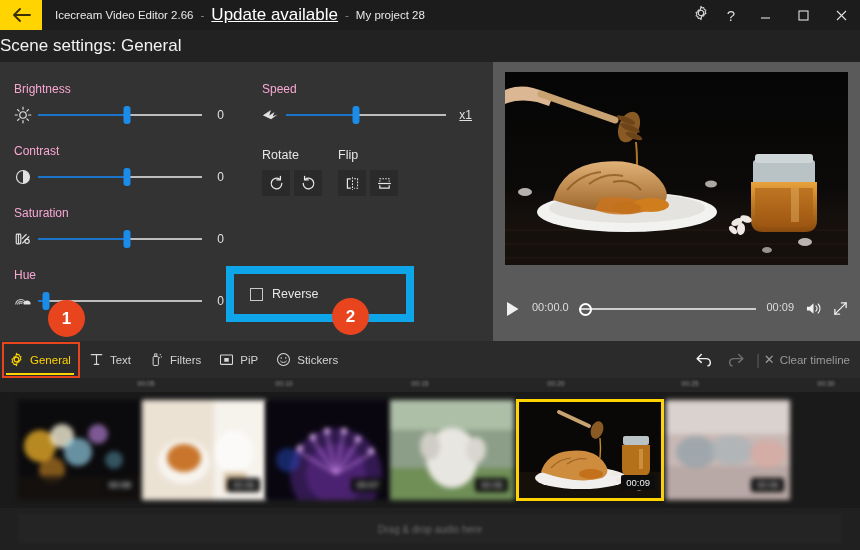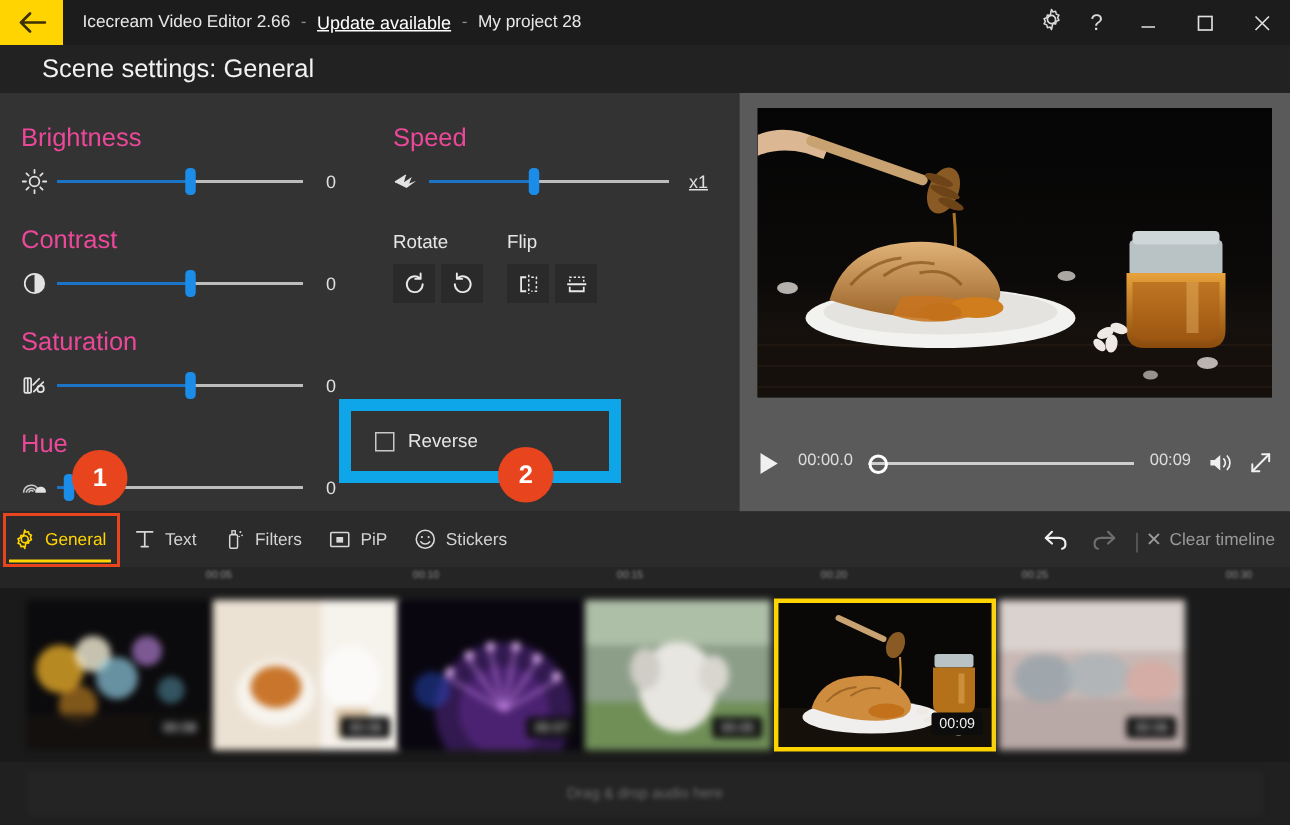--- a/index.html
+++ b/index.html
@@ -19,52 +19,52 @@
   }
   .back-btn {
     width: 42px; height: 30px; background: #ffd400;
     display: flex; align-items: center; justify-content: center;
     color: #3a3000; font-size: 17px; line-height: 1;
   }
   .back-btn svg { display: block; }
   .title-text { color: #e8e8e8; font-size: 11.5px; white-space: nowrap; }
   .title-group { display: flex; align-items: center; gap: 7px; margin-left: 13px; }
   .title-sep { color: #8a8a8a; font-size: 11.5px; }
-  .title-link { color: #ffffff; font-size: 12px; text-decoration: underline; }
+  .title-link { color: #ffffff; font-size: 17px; text-decoration: underline; }
   .title-right { margin-left: auto; display: flex; align-items: center; height: 30px; }
   .upgrade-btn {
     background: #ffd400; color: #2b2300; font-size: 11px; font-weight: bold;
     padding: 4px 9px; margin-right: 9px; white-space: nowrap; line-height: 1.1;
   }
   .tb-icon {
     width: 30px; height: 30px; display: flex; align-items: center; justify-content: center;
     color: #d9d9d9;
   }
   .win-btn {
     width: 38px; height: 30px; display: flex; align-items: center; justify-content: center;
     color: #e0e0e0; font-size: 12px;
   }
 
   
   .scene-header {
     position: absolute; top: 30px; left: 0; width: 860px; height: 32px;
     background: #222222; display: flex; align-items: center;
   }
-  .scene-header h1 { color: #f2f2f2; font-size: 17px; font-weight: normal; margin-left: 28px; }
+  .scene-header h1 { color: #f2f2f2; font-size: 17px; font-weight: normal; margin-left: 0; }
 
   
   .settings-panel {
     position: absolute; top: 62px; left: 0; width: 493px; height: 279px;
     background: #333333;
   }
   .col { position: absolute; }
   .col-left { left: 14px; top: 20px; width: 210px; }
   .col-right { left: 262px; top: 20px; width: 210px; }
 
-  .slider-label { color: #ec4899; font-size: 17px; margin-bottom: 8px; }
+  .slider-label { color: #f9a8d4; font-size: 12px; margin-bottom: 8px; }
   .slider-row { display: flex; align-items: center; height: 22px; margin-bottom: 18px; }
   .slider-ico {
     width: 24px; flex: 0 0 24px; display: flex; align-items: center; justify-content: flex-start;
     color: #e2e2e2;
   }
   .track-wrap { position: relative; flex: 1; height: 20px; display: flex; align-items: center; }
   .track-bg { position: absolute; left: 0; right: 0; height: 2px; background: #bdbdbd; }
   .track-fill { position: absolute; left: 0; height: 2px; background: #1b74c8; }
   .thumb {
     position: absolute; width: 7px; height: 18px; background: #1b8ce8;

